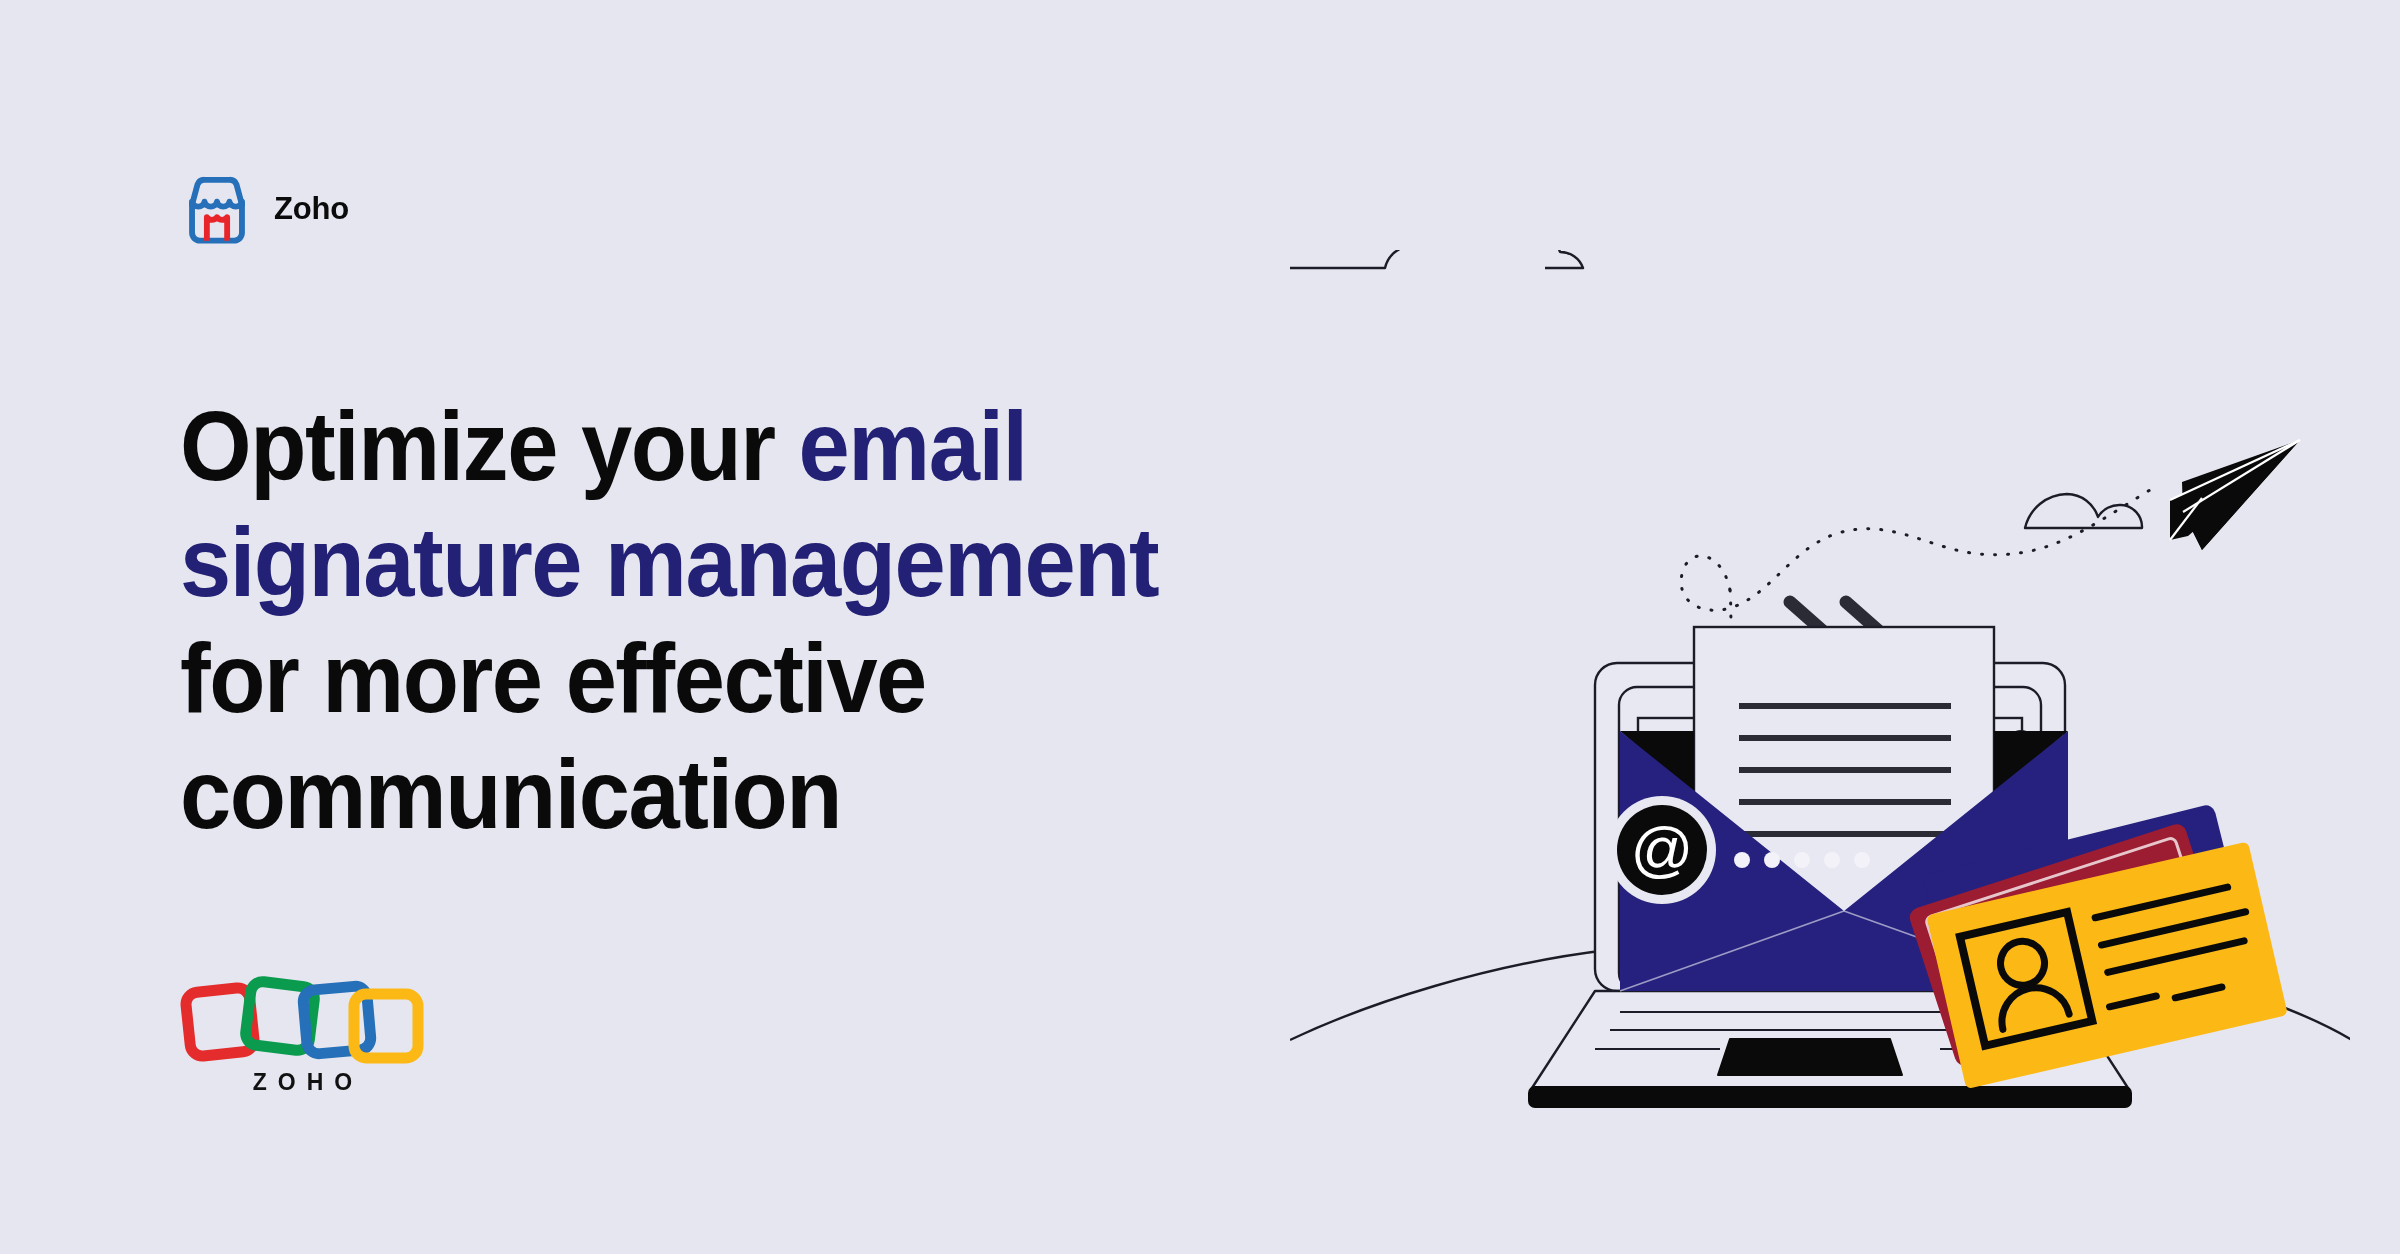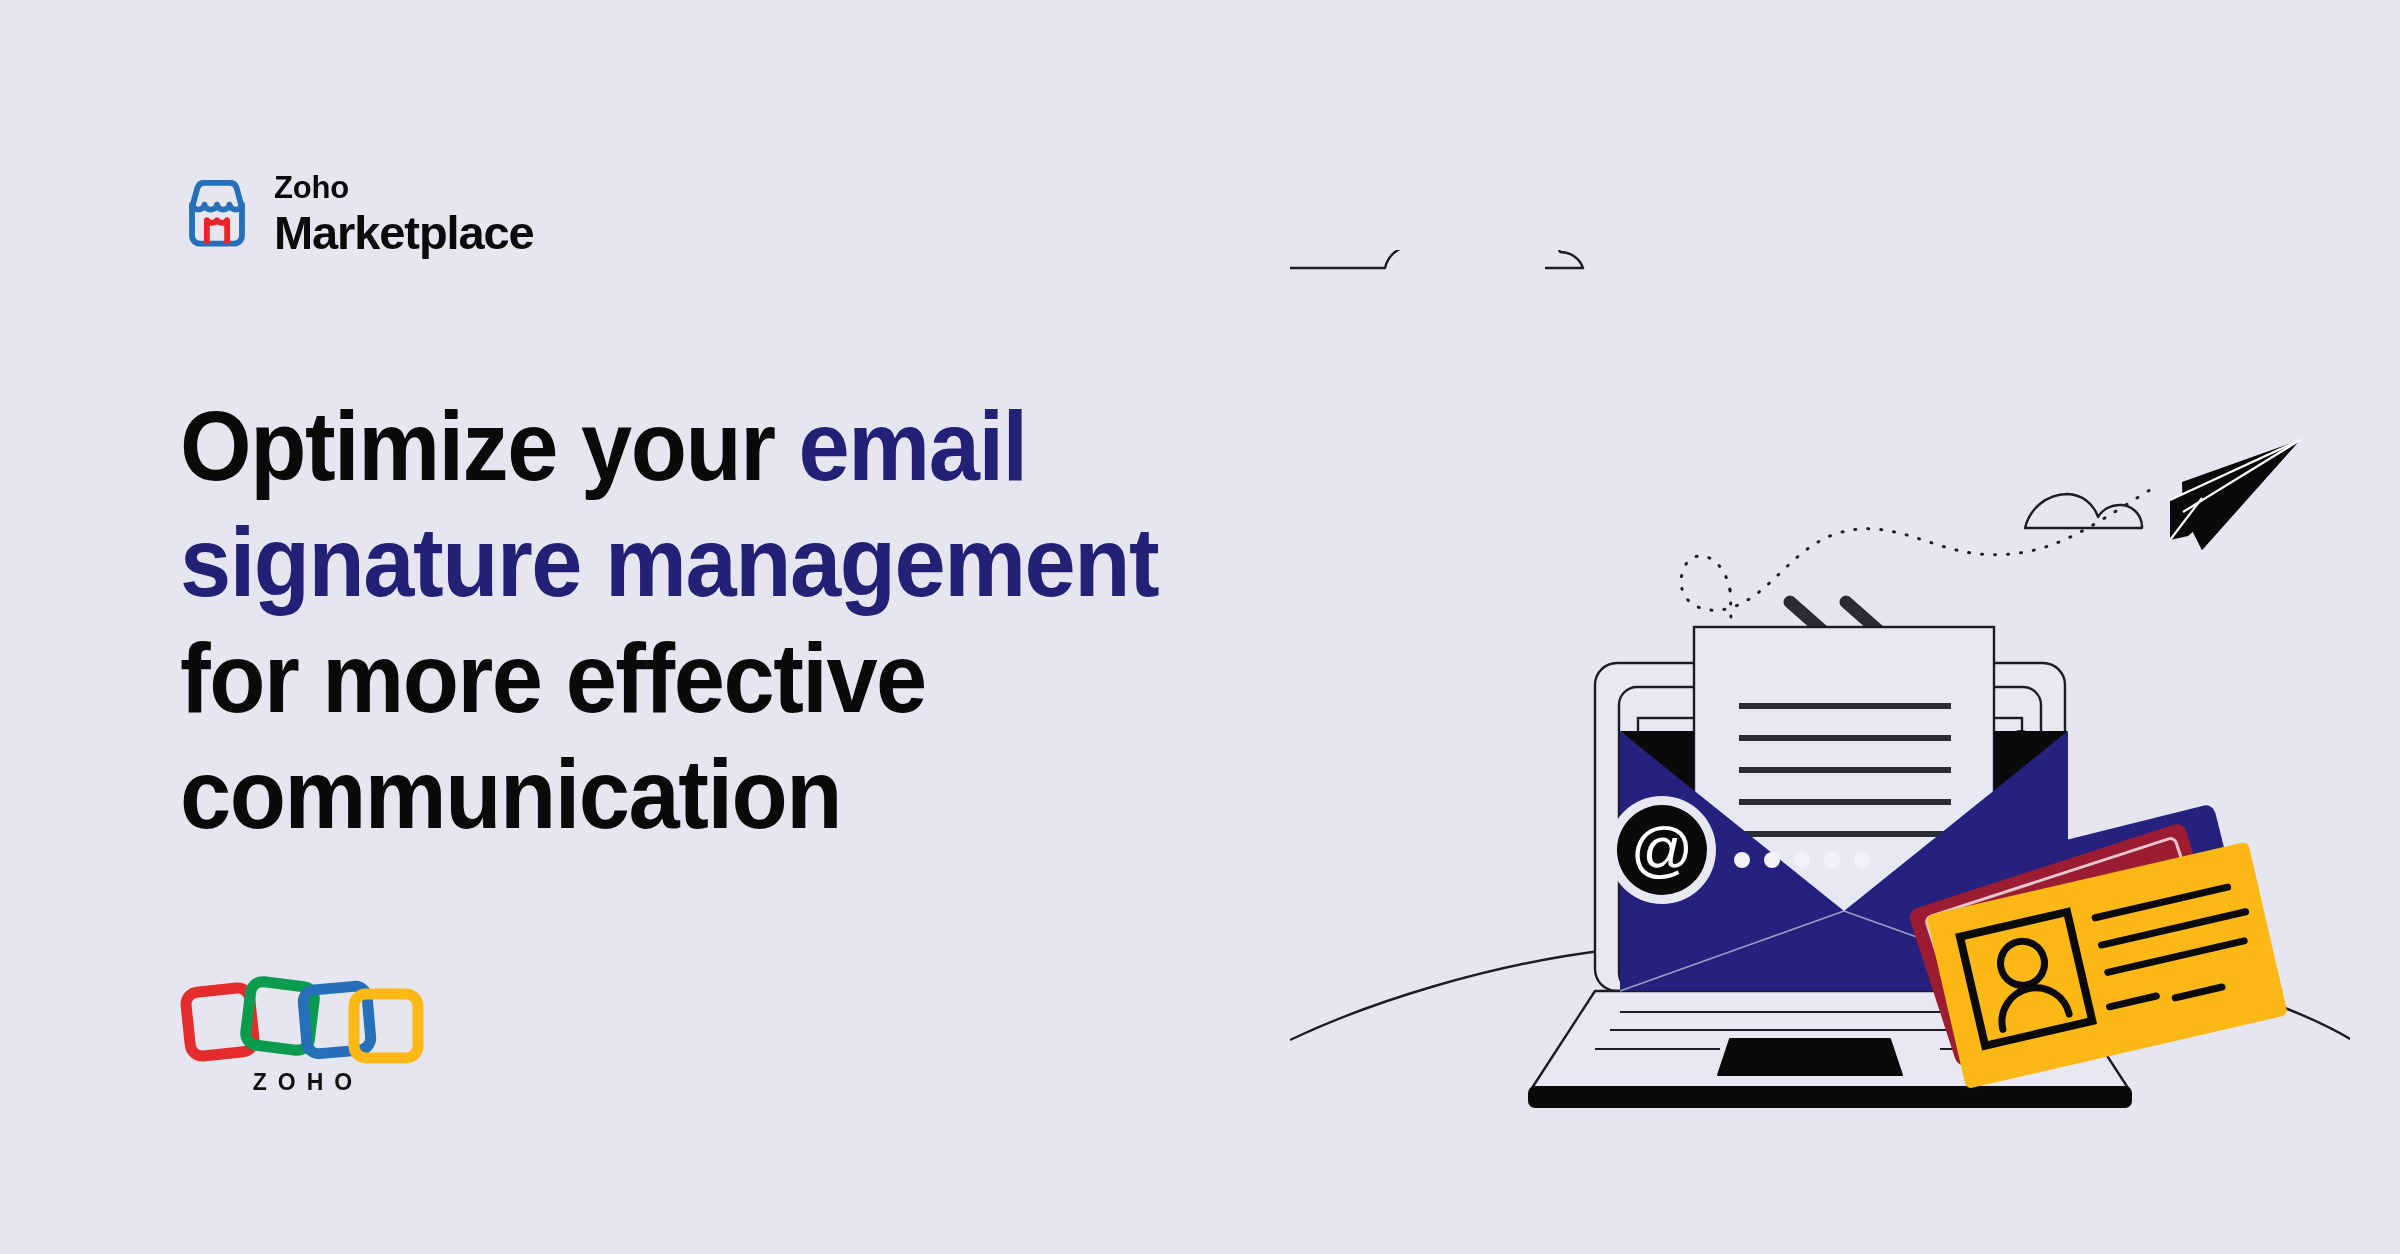--- a/index.html
+++ b/index.html
@@ -121,21 +121,20 @@
 
           <path d="M18 42 L25 16 a9 9 0 0 1 8.5 -6 h33 a9 9 0 0 1 8.5 6 L82 42" fill="none" stroke="#2570b8" stroke-width="7.5" stroke-linecap="round" stroke-linejoin="round"></path>
 
           <path d="M18 38 a8.2 8.2 0 0 0 16 0 a8.2 8.2 0 0 0 16 0 a8.2 8.2 0 0 0 16 0 a8.2 8.2 0 0 0 16 0" fill="none" stroke="#2570b8" stroke-width="7.5" stroke-linecap="round" stroke-linejoin="round"></path>
 
           <path d="M37 88 V58 a8 8 0 0 0 13 0 a8 8 0 0 0 13 0 V88" fill="none" stroke="#e8252b" stroke-width="7.5" stroke-linejoin="round"></path>
         </svg>
       </span>
       <span id="logo-words">
         <span id="logo-zoho">Zoho</span>
-        <span id="logo-marketplace">Marketplace</span>
       </span>
     </div>
 
     <h1 id="headline">
       <span class="hl-line"><span>Optimize your </span><span class="accent">email</span></span>
       <span class="hl-line accent">signature management</span>
       <span class="hl-line">for more effective</span>
       <span class="hl-line">communication</span>
     </h1>
 

